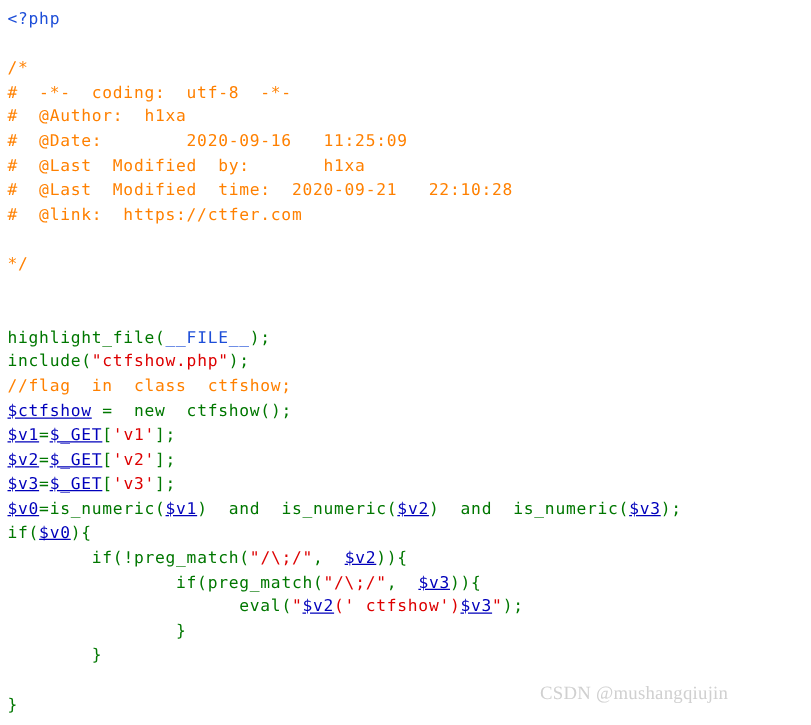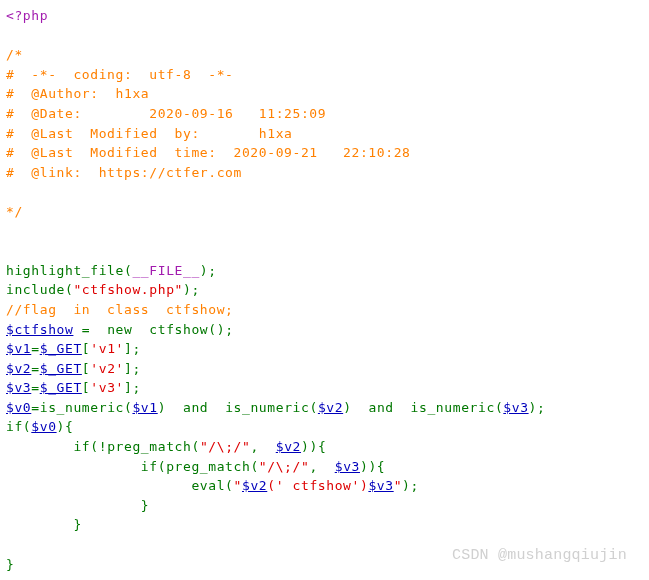--- a/index.html
+++ b/index.html
@@ -24,31 +24,31 @@
   .code {
     font-family: "DejaVu Sans Mono", "Liberation Mono", monospace;
     font-size: 13px;
     line-height: 19.6px;
     white-space: pre;
     letter-spacing: 0.6px;
     margin: 0;
   }
   .ln { display: block; min-height: 19.6px; }
   
-  .c-default { color: #a21caf; }   
+  .c-default { color: #1d4ed8; }   
   .c-keyword { color: #007700; }   
   .c-string  { color: #DD0000; }   
   .c-comment { color: #FF8000; }   
   .c-var     { color: #0000BB; text-decoration: underline; }   
 
   #watermark {
     position: absolute;
-    left: 452px;
+    left: 432px;
     top: 547px;
-    font-family: Liberation Mono, monospace;
+    font-family: Liberation Serif, serif;
     font-size: 15px;
     color: #d0d0d0;
     white-space: pre;
     letter-spacing: 0.2px;
     user-select: none;
   }
 </style>
 </head>
 <body>
 

